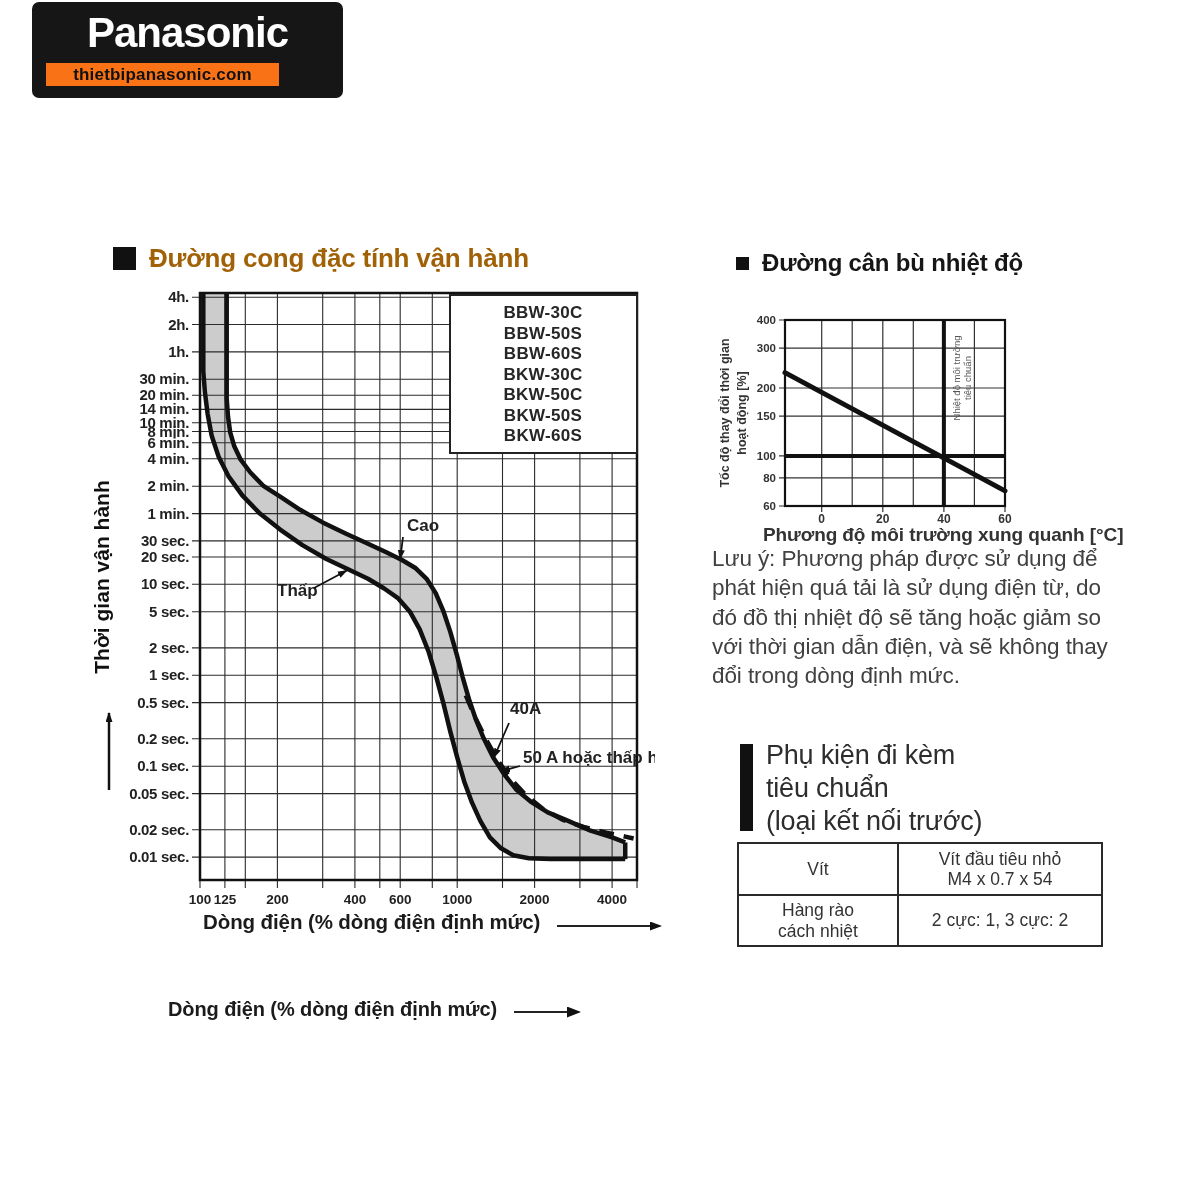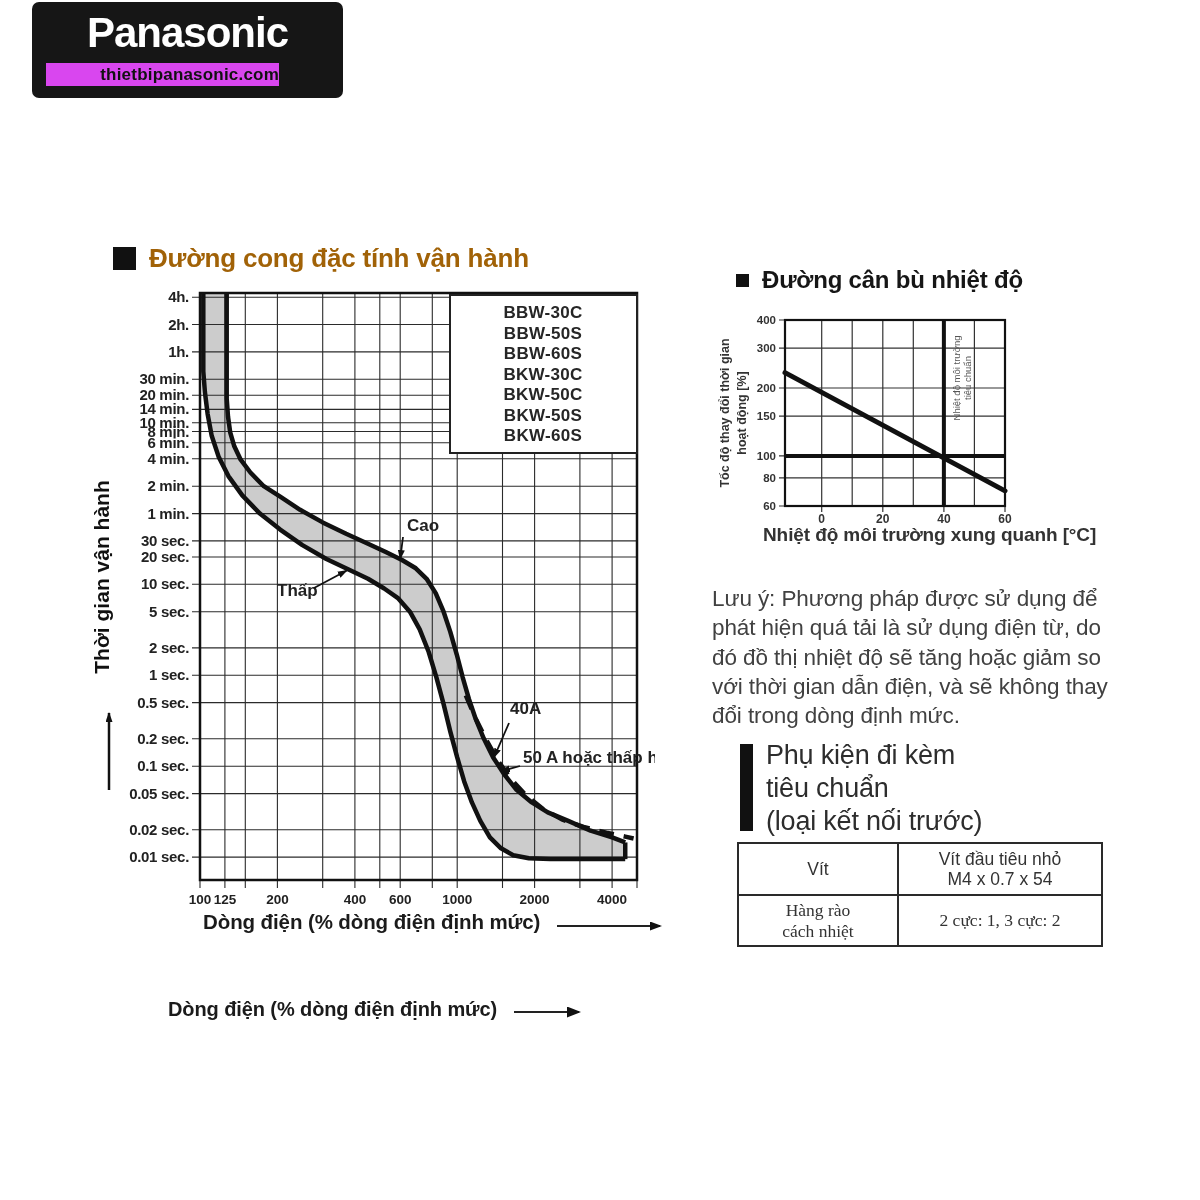--- a/index.html
+++ b/index.html
@@ -2,21 +2,21 @@
 <html><head>
 <meta charset="utf-8">
 <style>
   html,body{margin:0;padding:0;background:#ffffff;}
   #page{position:relative;width:1200px;height:1200px;background:#ffffff;overflow:hidden;
         font-family:"Liberation Sans","DejaVu Sans",sans-serif;color:#222;}
 
   
   .logo-box{position:absolute;left:32px;top:2px;width:311px;height:96px;background:#161616;border-radius:7px;}
   .logo-brand{width:100%;text-align:center;margin-top:7px;font-size:42px;font-weight:700;color:#ffffff;letter-spacing:-1px;}
-  .logo-strip{position:absolute;left:14px;top:61px;width:233px;height:23px;background:#d946ef;text-align:right;
+  .logo-strip{position:absolute;left:14px;top:61px;width:233px;height:23px;background:#f97316;text-align:center;
               font-size:17px;font-weight:700;color:#111;line-height:23px;letter-spacing:.2px;}
 
   
   .sec-title{position:absolute;display:flex;align-items:center;gap:13px;}
   .sq-big{width:23px;height:23px;background:#111;flex:0 0 auto;}
   .sq-small{width:13px;height:13px;background:#111;flex:0 0 auto;}
   .sec-title .t-big{font-size:26px;font-weight:700;color:#a16207;letter-spacing:-.2px;}
   .sec-title .t-med{font-size:24px;font-weight:700;color:#161616;letter-spacing:-.2px;}
 
   
@@ -29,33 +29,33 @@
   .rxtk{font-family:"Liberation Sans","DejaVu Sans",sans-serif;font-size:12px;font-weight:600;fill:#333;}
   .rycap{font-family:"Liberation Sans","DejaVu Sans",sans-serif;font-size:12.5px;font-weight:600;fill:#333;}
   .rref{font-family:"Liberation Sans","DejaVu Sans",sans-serif;font-size:9.5px;font-weight:500;fill:#555;}
 
   
   .axis-caption{position:absolute;display:flex;align-items:flex-end;gap:14px;}
   .axis-caption span{font-size:20.5px;font-weight:700;color:#1b1b1b;letter-spacing:-.1px;}
   .rx-caption{position:absolute;left:763px;top:524px;font-size:19px;font-weight:600;color:#333;letter-spacing:-.1px;}
 
   
-  .note{position:absolute;left:712px;top:584px;width:417px;font-size:22.5px;line-height:29.3px;
+  .note{position:absolute;left:712px;top:544px;width:417px;font-size:22.5px;line-height:29.3px;
         color:#414141;font-weight:500;letter-spacing:-.1px;}
 
   
   .acc-bar{position:absolute;left:740px;top:744px;width:13px;height:87px;background:#111;}
   .acc-title{position:absolute;left:766px;top:739px;font-size:27px;line-height:33px;color:#2d2d2d;font-weight:500;letter-spacing:-.2px;}
   .acc-table{position:absolute;left:737px;top:842px;border-collapse:collapse;}
   .acc-table td{border:2.2px solid #2a2a2a;text-align:center;vertical-align:middle;
                 font-size:17.5px;color:#333;font-weight:500;line-height:20.5px;padding:4px 6px;}
   .acc-table .c1{width:146px;}
   .acc-table .c2{width:190px;}
   .acc-table .r1{height:52px;}
-  .acc-table .r2{height:48px;font-family:Liberation Serif, serif;}
+  .acc-table .r2{height:48px;}
 </style>
 </head>
 <body>
 
 <div id="page">
 
   <div class="logo-box">
     <div class="logo-brand">Panasonic</div>
     <div class="logo-strip">thietbipanasonic.com</div>
   </div>
@@ -191,21 +191,21 @@
     <svg width="85" height="18" viewBox="0 0 85 18">
       <defs>
           <marker id="ah3" markerWidth="16" markerHeight="14" refX="12" refY="5.5" orient="auto" markerUnits="userSpaceOnUse">
         <path d="M0,0 L14,5.5 L0,11 Z" fill="#111"></path>
           </marker>
         </defs>
       <line x1="3" y1="9" x2="68" y2="9" stroke="#222" stroke-width="2.2" marker-end="url(#ah3)"></line>
     </svg>
   </div>
 
-  <div class="sec-title" style="left:736px;top:266px;">
+  <div class="sec-title" style="left:736px;top:249px;">
     <div class="sq-small"></div>
     <div class="t-med">Đường cân bù nhiệt độ</div>
   </div>
 
   <svg id="temp-comp-svg" style="position:absolute;left:715px;top:300px;" width="300" height="245" viewBox="0 0 300 245">
       <g stroke="#333" stroke-width="1.2">
         <line x1="106.7" y1="20" x2="106.7" y2="206"></line>
         <line x1="137.2" y1="20" x2="137.2" y2="206"></line>
         <line x1="167.8" y1="20" x2="167.8" y2="206"></line>
         <line x1="198.3" y1="20" x2="198.3" y2="206"></line>
@@ -242,21 +242,21 @@
         <text x="167.8" y="223" text-anchor="middle" class="rxtk">20</text>
         <text x="228.9" y="223" text-anchor="middle" class="rxtk">40</text>
         <text x="290.0" y="223" text-anchor="middle" class="rxtk">60</text>
       </g>
       <text transform="translate(14,113) rotate(-90)" text-anchor="middle" class="rycap">Tốc độ thay đổi thời gian</text>
       <text transform="translate(31,113) rotate(-90)" text-anchor="middle" class="rycap">hoạt động [%]</text>
       <text transform="translate(245,78) rotate(-90)" text-anchor="middle" class="rref">Nhiệt độ môi trường</text>
       <text transform="translate(256,78) rotate(-90)" text-anchor="middle" class="rref">tiêu chuẩn</text>
     </svg>
 
-  <div class="rx-caption">Nhiệt độ môi trường xung quanh [°C]</div>
+  <div class="rx-caption">Phương độ môi trường xung quanh [°C]</div>
 
   <div class="note">Lưu ý: Phương pháp được sử dụng để phát hiện quá tải là sử dụng điện từ, do đó đồ thị nhiệt độ sẽ tăng hoặc giảm so với thời gian dẫn điện, và sẽ không thay đổi trong dòng định mức.</div>
 
   <div class="acc-bar"></div>
   <div class="acc-title">
     <div>Phụ kiện đi kèm</div>
     <div>tiêu chuẩn</div>
     <div>(loại kết nối trước)</div>
   </div>
 

